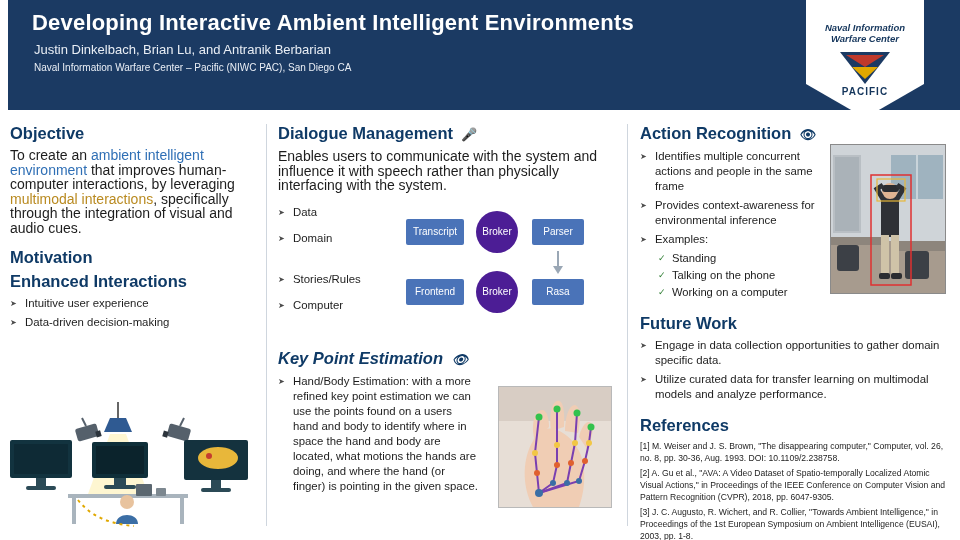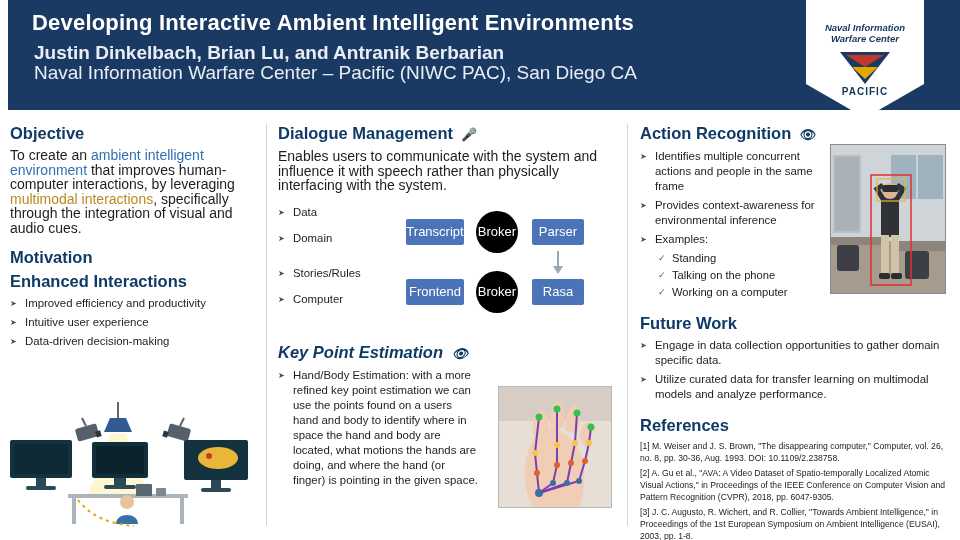--- a/index.html
+++ b/index.html
@@ -20,25 +20,25 @@
     color: #ffffff;
     margin-left: 8px;
   }
   #header-title {
     position: absolute; left: 24px; top: 10px;
     font-size: 22px; font-weight: bold; letter-spacing: .2px;
     color: #ffffff;
   }
   #header-authors {
     position: absolute; left: 26px; top: 42px;
-    font-size: 19px; color: #e9eef5; font-weight: bold;
+    font-size: 13px; color: #e9eef5;
   }
   #header-affil {
     position: absolute; left: 26px; top: 62px;
-    font-size: 19px; color: #e9eef5;
+    font-size: 10px; color: #e9eef5;
   }
 
   
   #logo-badge {
     position: absolute; right: 36px; top: 0;
     width: 118px; height: 118px;
   }
   #logo-shield {
     position: absolute; left: 0; top: 0; width: 118px; height: 118px;
   }
@@ -89,25 +89,25 @@
     padding-left: 14px; position: relative; margin-bottom: 2px;
   }
   ul.check > li::before {
     content: "\2713"; position: absolute; left: 0; top: 0;
     font-size: 9px; color: #2e7d32; line-height: 15px;
   }
 
   
   #dlg-wrap { position: relative; height: 108px; margin-top: 4px; }
   .dnode {
-    position: absolute; color: #fff; font-size: 13px;
+    position: absolute; color: #fff; font-size: 10px;
     display: flex; align-items: center; justify-content: center;
     background: #4a73b8; border-radius: 2px;
   }
-  .dcircle { border-radius: 50%; background: #000000; }
+  .dcircle { border-radius: 50%; background: #4c1d95; }
   #n-transcript { left: 128px; top: 12px; width: 58px; height: 26px; }
   #n-broker1    { left: 198px; top: 4px;  width: 42px; height: 42px; }
   #n-parser     { left: 254px; top: 12px; width: 52px; height: 26px; }
   #n-frontend   { left: 128px; top: 72px; width: 58px; height: 26px; }
   #n-broker2    { left: 198px; top: 64px; width: 42px; height: 42px; }
   #n-rasa       { left: 254px; top: 72px; width: 52px; height: 26px; }
   #arrow-down {
     position: absolute; left: 272px; top: 44px; width: 16px; height: 24px;
   }
 
@@ -161,21 +161,20 @@
 
 <div class="col" id="col-left">
 
   <h2 class="sect">Objective</h2>
   <p class="body"><span>To create an </span><span class="hl-blue">ambient intelligent environment</span><span> that improves human-computer interactions, by leveraging </span><span class="hl-gold">multimodal interactions</span><span>, specifically through the integration of visual and audio cues.</span></p>
 
   <h2 class="sect">Motivation</h2>
 
   <h2 class="sect">Enhanced Interactions</h2>
   <ul class="arrow">
-    <li>Improved efficiency and productivity</li>
     <li>Intuitive user experience</li>
     <li>Data-driven decision-making</li>
   </ul>
 </div>
 
 <div id="img-ambient">
   <svg viewBox="0 0 242 134" width="242" height="134">
     <rect x="0" y="0" width="242" height="134" fill="#ffffff"></rect>
 
     <line x1="110" y1="4" x2="110" y2="20" stroke="#333" stroke-width="1.5"></line>
@@ -229,21 +228,21 @@
 
   <h2 class="sect">
     <span>Dialogue Management</span>
     <span class="sicon mic">🎤</span>
   </h2>
   <p class="body">Enables users to communicate with the system and influence it with speech rather than physically interfacing with the system.</p>
 
   <div style="position:relative;">
     <ul class="arrow" style="width:110px;">
       <li style="margin-bottom:11px;">Data</li>
-      <li style="margin-bottom:20px;">Domain</li>
+      <li style="margin-bottom:26px;">Domain</li>
       <li style="margin-bottom:11px;">Stories/Rules</li>
       <li>Computer</li>
     </ul>
 
     <div id="dlg-wrap" style="position:absolute; left:0; top:-2px; width:330px;">
       <div class="dnode" id="n-transcript">Transcript</div>
       <div class="dnode dcircle" id="n-broker1">Broker</div>
       <div class="dnode" id="n-parser">Parser</div>
       <svg id="arrow-down" viewBox="0 0 16 24">
         <line x1="8" y1="0" x2="8" y2="16" stroke="#9aa7b5" stroke-width="2"></line>

